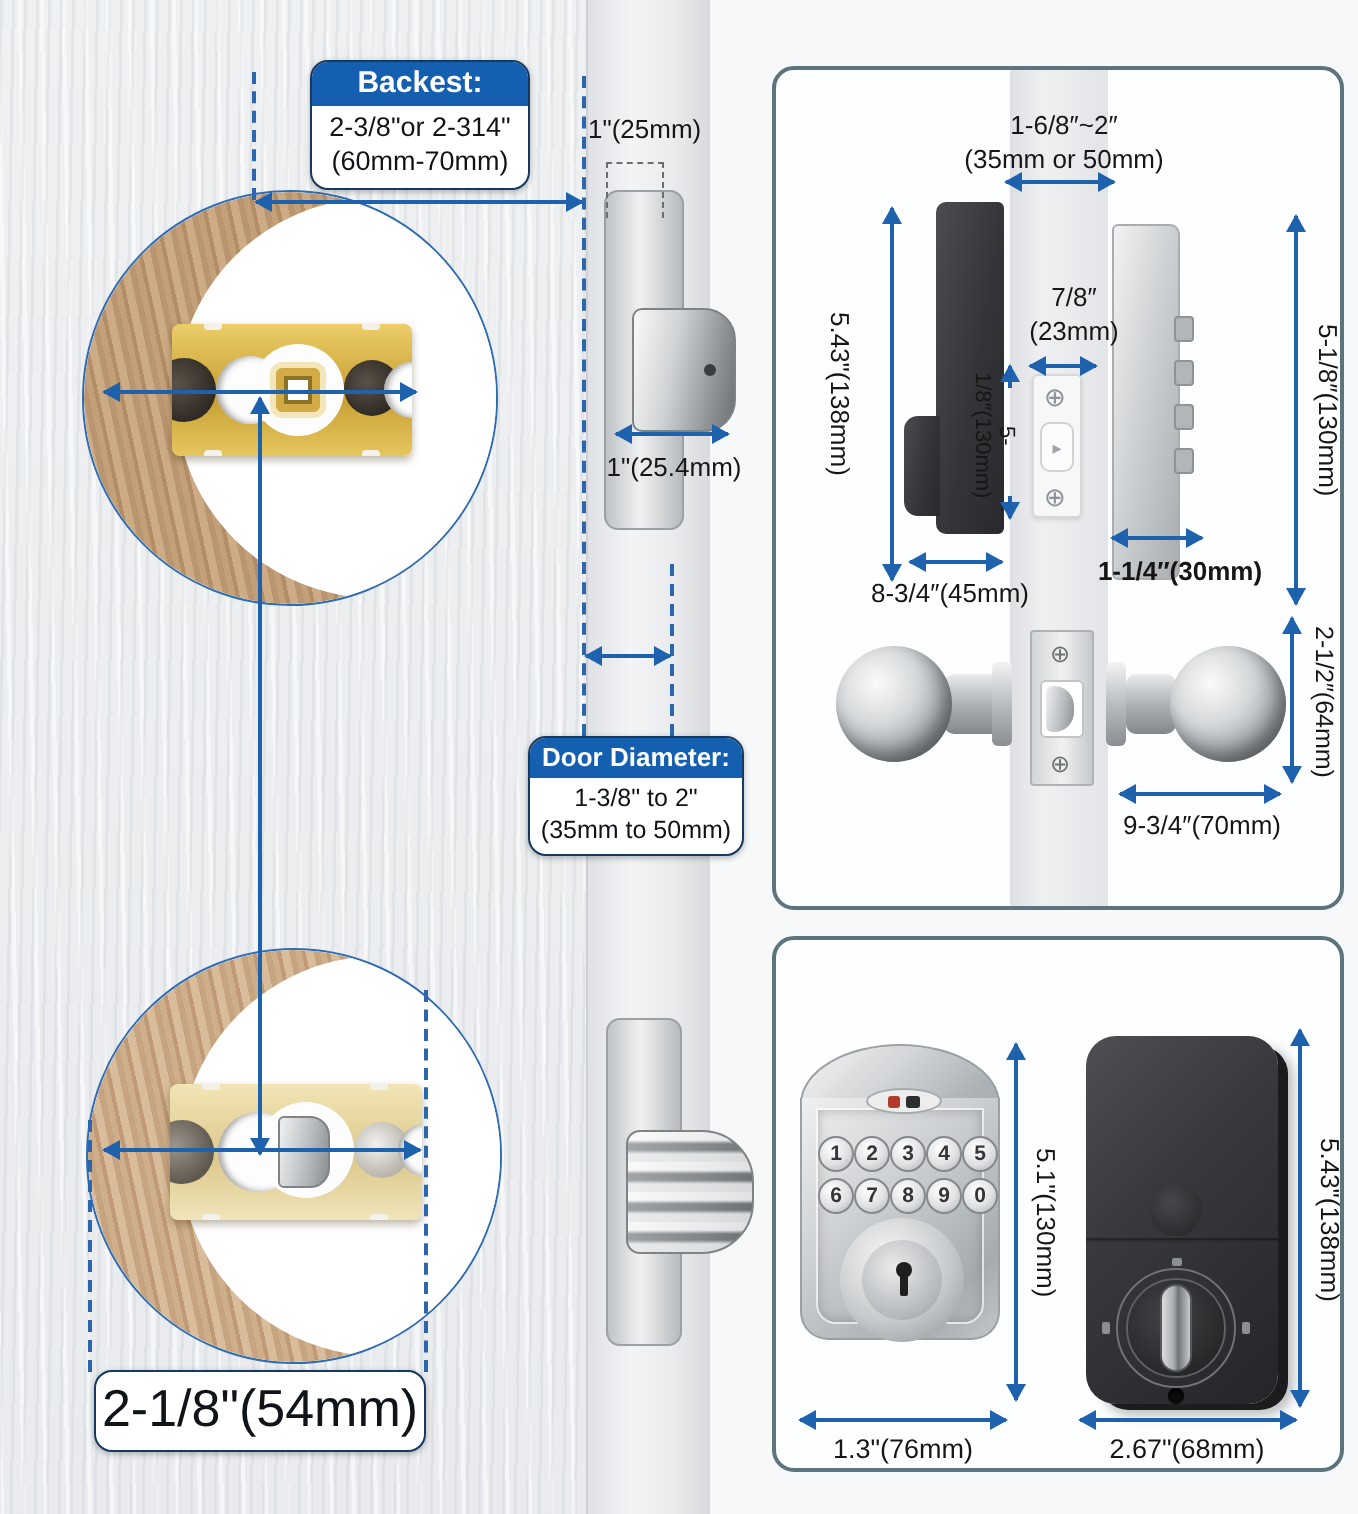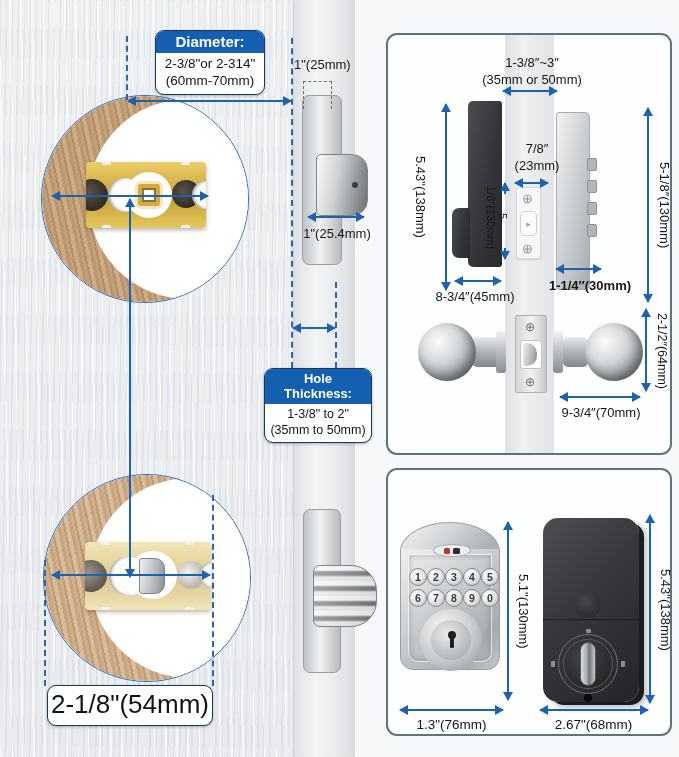--- a/index.html
+++ b/index.html
@@ -157,21 +157,21 @@
 <body>
 
 <div class="abs door-face"></div>
 <div class="abs door-edge"></div>
 
 <div class="dv" style="left:126px;top:36px;height:64px;"></div>
 <div class="dv" style="left:291px;top:38px;height:330px;"></div>
 <div class="ah" style="left:128px;top:100px;width:163px;"></div>
 
 <div class="callout" style="left:155px;top:30px;width:110px;">
-  <div class="hd" style="font-size:15px;">Diameter:</div>
+  <div class="hd" style="font-size:15px;">Backest:</div>
   <div class="bd" style="font-size:13.5px;">
     <div>2-3/8"or 2-314"</div>
     <div>(60mm-70mm)</div>
   </div>
 </div>
 
 <div class="dim" style="left:294px;top:57px;width:68px;text-align:left;">1"(25mm)</div>
 <div class="dgh" style="left:303px;top:81px;width:29px;"></div>
 <div class="dg" style="left:303px;top:81px;height:28px;"></div>
 <div class="dg" style="left:331px;top:81px;height:28px;"></div>
@@ -201,21 +201,21 @@
 <div class="screw" style="left:315px;top:238px;"></div>
 <div class="bolt" style="left:316px;top:154px;width:52px;height:62px;">
   <div class="tipdot"></div>
 </div>
 <div class="ah" style="left:308px;top:216px;width:56px;"></div>
 <div class="dim" style="left:300px;top:226px;width:74px;">1"(25.4mm)</div>
 
 <div class="dv" style="left:335px;top:282px;height:86px;"></div>
 <div class="ah" style="left:293px;top:327px;width:42px;"></div>
 <div class="callout" style="left:264px;top:368px;width:108px;">
-  <div class="hd" style="font-size:13px;">Hole Thickness:</div>
+  <div class="hd" style="font-size:13px;">Door Diameter:</div>
   <div class="bd" style="font-size:12.5px;">
     <div>1-3/8" to 2"</div>
     <div>(35mm to 50mm)</div>
   </div>
 </div>
 
 <div class="bore" style="left:43px;top:474px;">
   <div class="wood pale"></div>
   <div class="hole"></div>
 </div>
@@ -242,21 +242,21 @@
 
 <div class="faceplate" style="left:303px;top:509px;width:38px;height:164px;"></div>
 <div class="screw" style="left:314px;top:534px;"></div>
 <div class="screw" style="left:314px;top:638px;"></div>
 <div class="bolt chrome" style="left:313px;top:565px;width:64px;height:62px;"></div>
 
 <div class="panel" style="left:386px;top:33px;height:422px;"></div>
 <div class="strip" style="top:35px;height:418px;"></div>
 
 <div class="dim" style="left:472px;top:55px;width:120px;">
-  <div>1-3/8″~3″</div>
+  <div>1-6/8″~2″</div>
   <div>(35mm or 50mm)</div>
 </div>
 <div class="ah" style="left:503px;top:90px;width:54px;"></div>
 
 <div class="slab-dark" style="left:468px;top:101px;width:34px;height:166px;"></div>
 <div class="slab-dark" style="left:452px;top:208px;width:18px;height:50px;border-radius:7px 0 0 7px;"></div>
 
 <div class="av" style="left:445px;top:104px;height:186px;"></div>
 <div class="vtext" style="left:412px;top:104px;width:16px;height:186px;">5.43"(138mm)</div>
 

